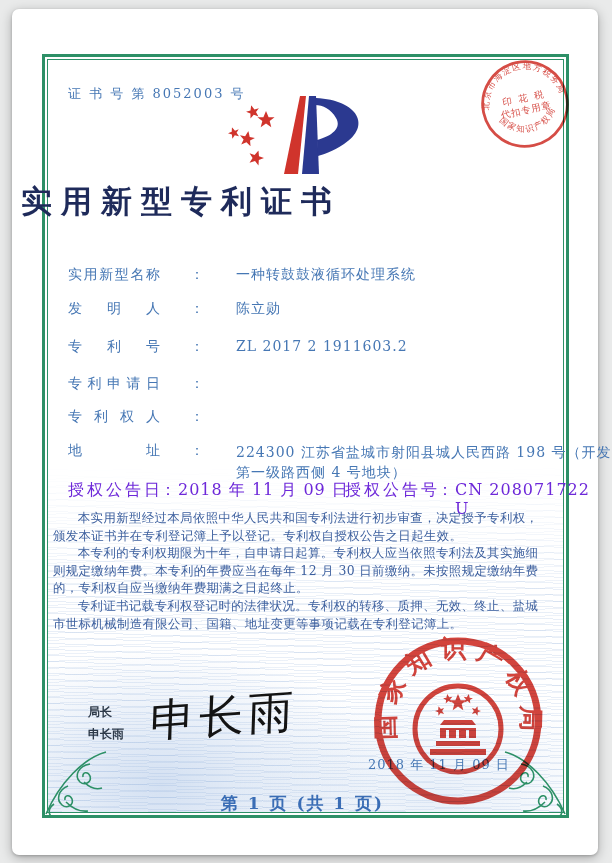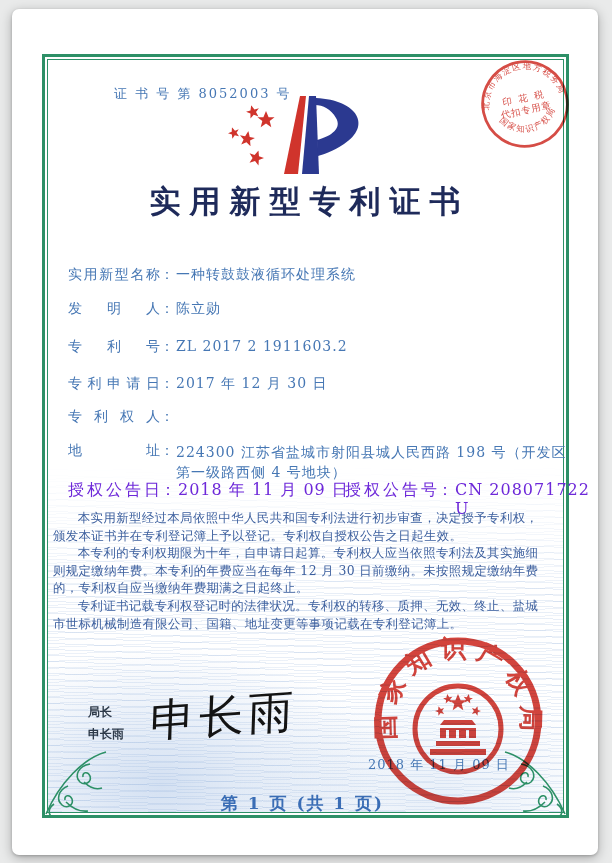--- a/index.html
+++ b/index.html
@@ -28,30 +28,30 @@
     background:
       radial-gradient(ellipse 62% 55% at 22% 92%, rgba(120,160,215,.32), rgba(120,160,215,0) 72%),
       radial-gradient(ellipse 55% 45% at 75% 95%, rgba(130,170,220,.18), rgba(130,170,220,0) 70%),
       repeating-linear-gradient(2deg, rgba(110,150,205,.16) 0 1px, transparent 1px 6px),
       repeating-linear-gradient(-2deg, rgba(110,150,205,.13) 0 1px, transparent 1px 7px);
     -webkit-mask-image:linear-gradient(to bottom, transparent, #000 38%);
     mask-image:linear-gradient(to bottom, transparent, #000 38%);
   }
   .certno{
     position:absolute;left:56px;top:76px;
-    font-size:13px;letter-spacing:2px;color:#4677b4;z-index:2;margin-left:46px;
+    font-size:13px;letter-spacing:2px;color:#4677b4;z-index:2;
   }
   .logo{position:absolute;left:208px;top:83px;width:170px;height:90px;z-index:2;}
   .title{
-    position:absolute;left:0;top:172px;width:586px;text-align:center;
+    position:absolute;left:0;top:172px;width:586px;
     font-size:31px;font-weight:700;letter-spacing:9px;padding-left:9px;box-sizing:border-box;
     color:#1e2a5a;z-index:2;
   }
   .row{position:absolute;left:56px;display:flex;align-items:flex-start;z-index:2;
-       font-size:14px;color:#4677b4;}
+       font-size:14px;color:#4677b4;gap:30px;}
   .flabel{
     display:inline-block;width:92px;text-align:justify;text-align-last:justify;
     flex:0 0 92px;
   }
   .colon{flex:0 0 auto;}
   .fvalue{letter-spacing:1px;padding-left:2px;}
   .addrval{width:392px;line-height:1.45;}
   .row2{position:absolute;display:flex;z-index:2;font-size:16px;color:#6d28d9;}
   .bodytext{
     position:absolute;left:41px;top:500px;width:487px;z-index:2;
@@ -149,21 +149,20 @@
     <span class="fvalue">陈立勋</span>
   </div>
   <div class="row" style="top:329px">
     <span class="flabel">专利号</span>
       <span class="colon">：</span>
     <span class="fvalue">ZL 2017 2 1911603.2</span>
   </div>
   <div class="row" style="top:366px">
     <span class="flabel">专利申请日</span>
       <span class="colon">：</span>
-    <span class="fvalue">2017 年 12 月 30 日</span>
   </div>
   <div class="row" style="top:399px">
     <span class="flabel">专利权人</span>
       <span class="colon">：</span>
   </div>
   <div class="row" style="top:433px">
     <span class="flabel">地址</span>
       <span class="colon">：</span>
     <span class="fvalue addrval">224300 江苏省盐城市射阳县城人民西路 198 号（开发区第一级路西侧 4 号地块）</span>
   </div>

